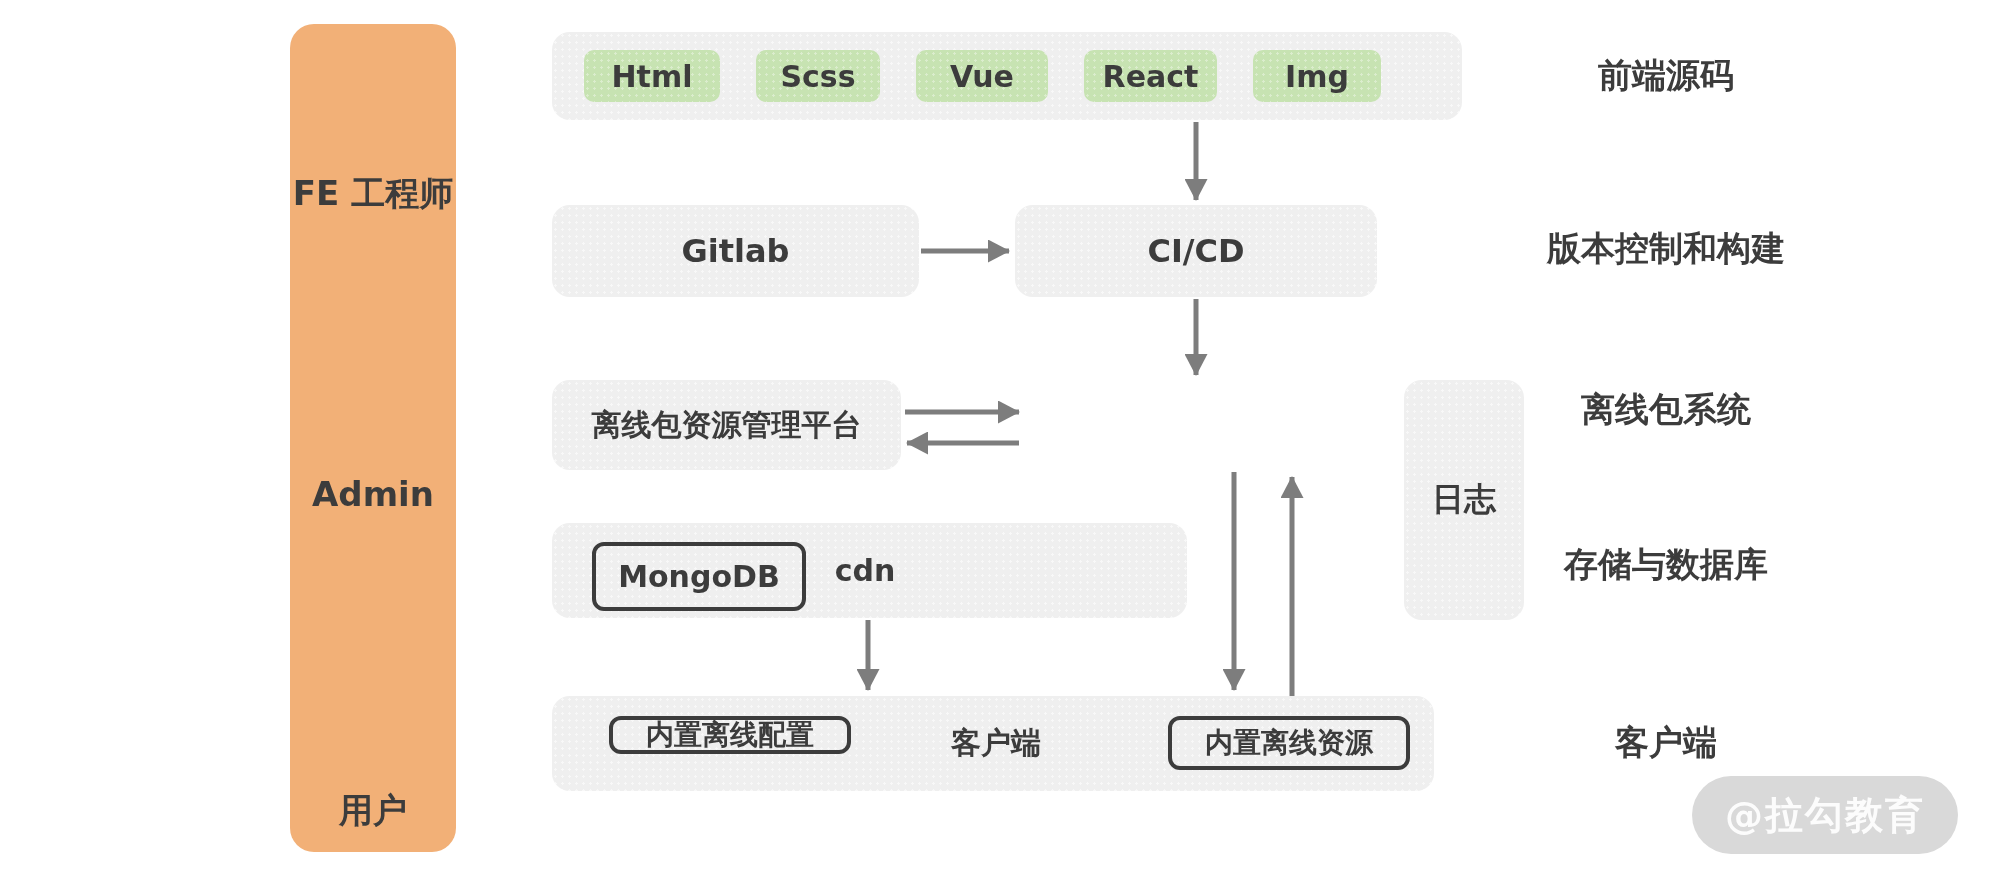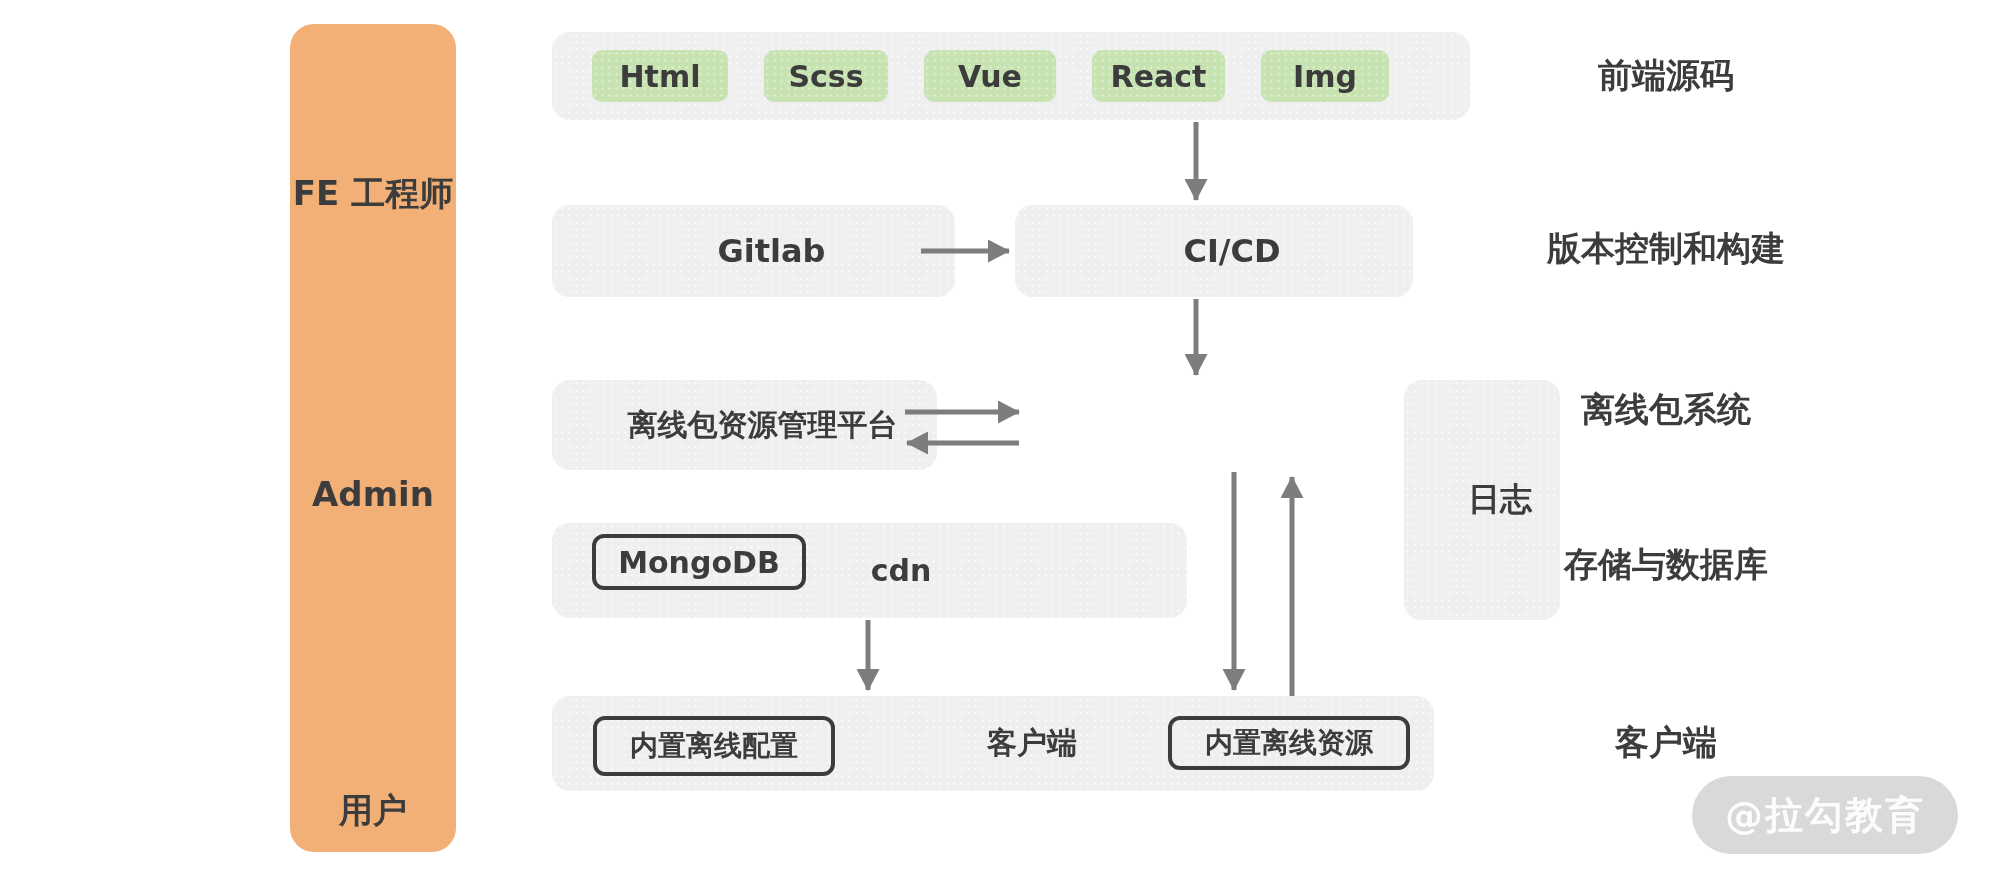--- a/index.html
+++ b/index.html
@@ -7,29 +7,29 @@
     position:relative; width:2000px; height:880px; background:#ffffff;
     font-family:"DejaVu Sans","Liberation Sans",sans-serif;
     font-weight:bold; color:#3C3C3C; overflow:hidden;
   }
   
   .panel {
     position:absolute; background-color:#EFEFEF;
     background-image:radial-gradient(rgba(255,255,255,.55) 1.2px, transparent 1.4px);
     background-size:7px 7px; border-radius:18px;
   }
-  .node { display:flex; align-items:center; justify-content:center; white-space:nowrap;padding-left:36px; }
+  .node { display:flex; align-items:center; justify-content:center; white-space:nowrap; }
   .tag {
     background-color:#C7E3B2;
     background-image:radial-gradient(rgba(255,255,255,.35) 1px, transparent 1.2px);
     background-size:7px 7px;
     border-radius:10px; height:52px; margin-top:18px;
     display:flex; align-items:center; justify-content:center; font-size:30px;
   }
-  .tag-row { display:flex; padding-left:40px; gap:36px; }
+  .tag-row { display:flex; padding-left:32px; gap:36px; }
   .outline-box {
     position:absolute; border:4px solid #3C3C3C; border-radius:12px;
     display:flex; align-items:center; justify-content:center;
     background:transparent; box-sizing:border-box; white-space:nowrap;
   }
   .actor-bar {
     position:absolute; left:290px; top:24px; width:166px; height:828px;
     background:#F2B077; border-radius:24px;
   }
   .actor-label {
@@ -68,26 +68,26 @@
     <div class="tag" style="width:128px;">Img</div>
   </div>
 
   <div class="panel node fs32" style="left:552px; top:205px; width:367px; height:92px;">Gitlab</div>
   <div class="panel node fs32" style="left:1015px; top:205px; width:362px; height:92px;">CI/CD</div>
 
   <div class="panel node fs30" style="left:552px; top:380px; width:349px; height:90px;">离线包资源管理平台</div>
   <div class="panel node fs32" style="left:1404px; top:380px; width:120px; height:240px;">日志</div>
 
   <div class="panel" style="left:552px; top:523px; width:635px; height:95px;">
-    <div class="outline-box fs30" style="left:40px; top:11px; width:214px; height:56px;">MongoDB</div>
+    <div class="outline-box fs30" style="left:40px; top:19px; width:214px; height:69px;">MongoDB</div>
     <div class="node fs30" style="position:absolute; left:283px; top:0; width:60px; height:95px;">cdn</div>
   </div>
 
   <div class="panel" style="left:552px; top:696px; width:882px; height:95px;">
-    <div class="outline-box fs28" style="left:41px; top:20px; width:242px; height:60px;">内置离线配置</div>
+    <div class="outline-box fs28" style="left:57px; top:20px; width:242px; height:38px;">内置离线配置</div>
     <div class="node fs30" style="position:absolute; left:394px; top:0; width:100px; height:95px;">客户端</div>
     <div class="outline-box fs28" style="left:616px; top:20px; width:242px; height:54px;">内置离线资源</div>
   </div>
 
   <div class="stage-label" style="top:76px;">前端源码</div>
   <div class="stage-label" style="top:249px;">版本控制和构建</div>
   <div class="stage-label" style="top:410px;">离线包系统</div>
   <div class="stage-label" style="top:565px;">存储与数据库</div>
   <div class="stage-label" style="top:743px;">客户端</div>
 

